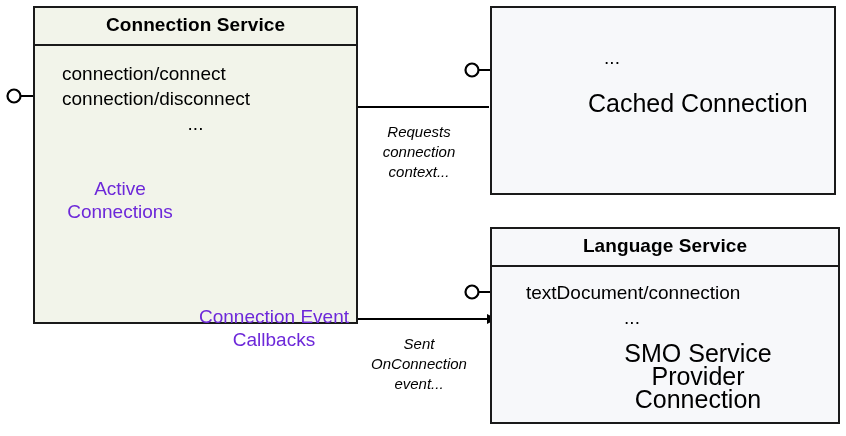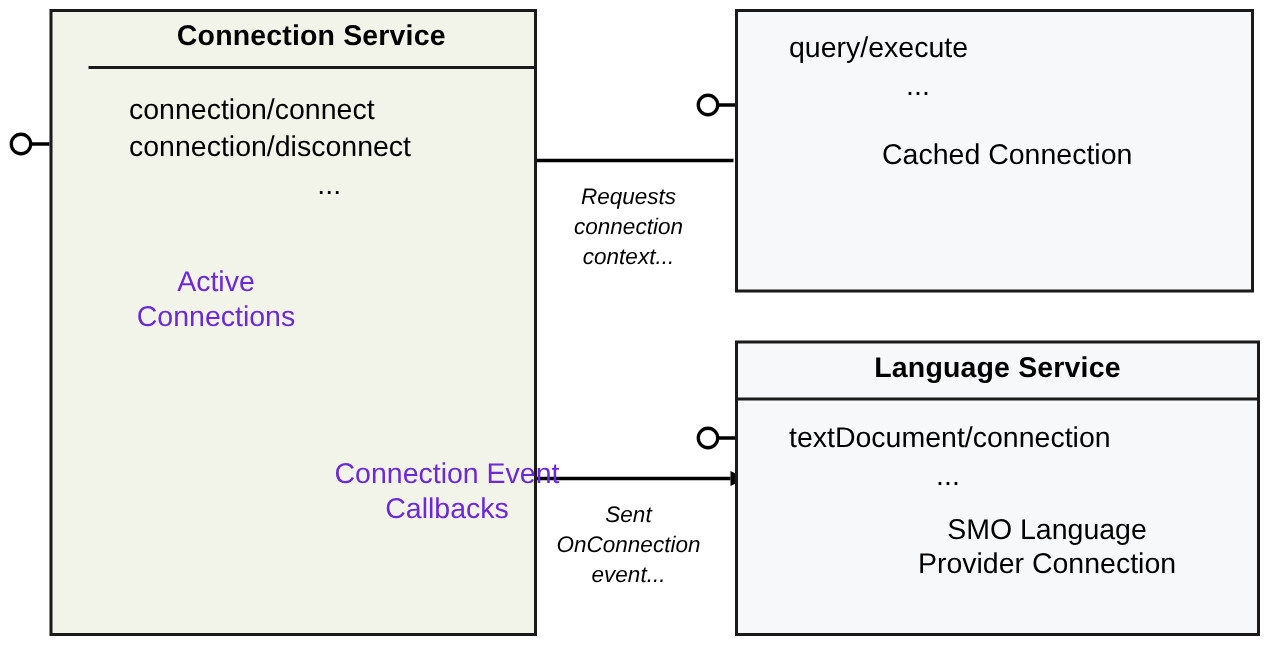--- a/index.html
+++ b/index.html
@@ -76,21 +76,21 @@
     position: absolute;
     font-style: italic;
     font-size: 15px;
     line-height: 20px;
     color: #000;
     text-align: center;
     white-space: pre-line;
   }
   .store-label {
     position: absolute;
-    font-size: 19px;
+    font-size: 25px;
     line-height: 23px;
     color: #000;
     text-align: left;
     white-space: pre-line;
   }
 </style>
 </head>
 <body>
 
 <div id="canvas">
@@ -156,50 +156,49 @@
       <path d="M550,133 L550,159 A12,5.5 0 0,0 574,159 L574,133 Z"></path>
       <ellipse cx="562" cy="133" rx="12" ry="5.5"></ellipse>
     </g>
 
     <g fill="#f7f8fa" stroke="#4d4d4d" stroke-width="2.2">
       <path d="M550,353 L550,379 A12,5.5 0 0,0 574,379 L574,353 Z"></path>
       <ellipse cx="562" cy="353" rx="12" ry="5.5"></ellipse>
     </g>
   </svg>
 
-  <div class="node connection" style="left:33px; top:6px; width:325px; height:418px;padding-left:24px;">
+  <div class="node connection" style="left:33px; top:6px; width:325px; height:318px;">
     <div class="node-title">Connection Service</div>
     <div class="node-body">
       <div class="iface-line" style="left:27px; top:17px;">connection/connect</div>
       <div class="iface-line" style="left:27px; top:42px;">connection/disconnect</div>
       <div class="ellipsis" style="left:0; top:67px; width:321px;">...</div>
 
       <div class="caption" style="left:10px; top:131px; width:150px;">Active
 Connections</div>
 
       <div class="caption" style="left:164px; top:259px; width:150px;">Connection
 Event
 Callbacks</div>
     </div>
   </div>
 
   <div class="node" style="left:490px; top:6px; width:346px; height:189px;">
     <div class="node-body">
-      <div class="iface-line" style="left:34px; top:14px;">query/execute</div>
       <div class="ellipsis" style="left:0; top:39px; width:240px;">...</div>
       <div class="store-label" style="left:96px; top:84px;">Cached Connection</div>
     </div>
   </div>
 
   <div class="node" style="left:490px; top:227px; width:350px; height:197px;">
     <div class="node-title">Language Service</div>
     <div class="node-body">
       <div class="iface-line" style="left:34px; top:15px;">textDocument/connection</div>
       <div class="ellipsis" style="left:0; top:40px; width:280px;">...</div>
-      <div class="store-label" style="left:96px; top:75px; text-align:center; width:220px;">SMO Language
+      <div class="store-label" style="left:96px; top:75px; text-align:center; width:220px;">SMO Service
 Provider Connection</div>
     </div>
   </div>
 
   <div class="edge-label" style="left:355px; top:122px; width:128px;">Requests
 connection
 context...</div>
 
   <div class="edge-label" style="left:352px; top:334px; width:134px;">Sent
 OnConnection

